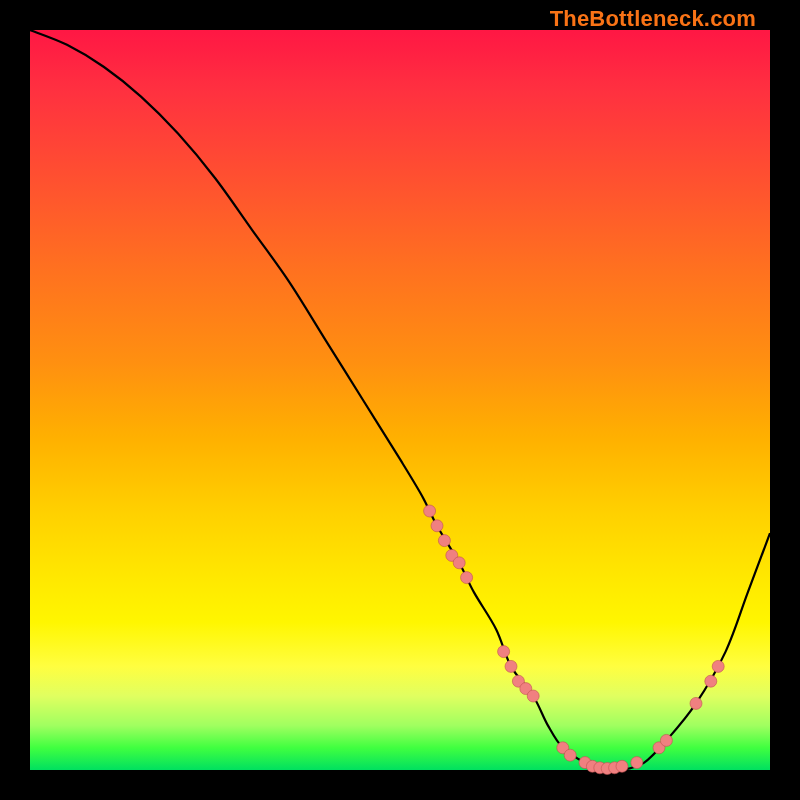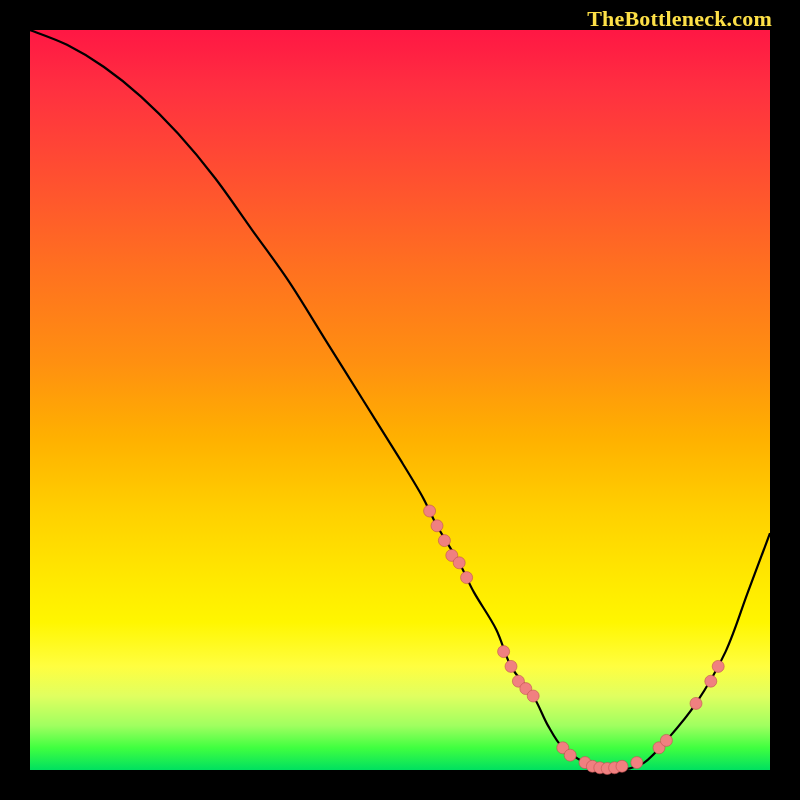--- a/index.html
+++ b/index.html
@@ -46,25 +46,25 @@
   .curve-svg {
     position: absolute;
     inset: 0;
     width: 100%;
     height: 100%;
     overflow: visible;
   }
   .watermark {
     position: absolute;
     top: 6px;
-    right: 28px;
-    font-family: Liberation Serif, serif;
+    right: 44px;
+    font-family: Liberation Sans, sans-serif;
     font-size: 22px;
     font-weight: 600;
-    color: #fde047;
+    color: #f97316;
     letter-spacing: 0.2px;
     user-select: none;
   }
 </style>
 </head>
 <body>
 
 <div class="stage">
   <div class="watermark">TheBottleneck.com</div>
 

